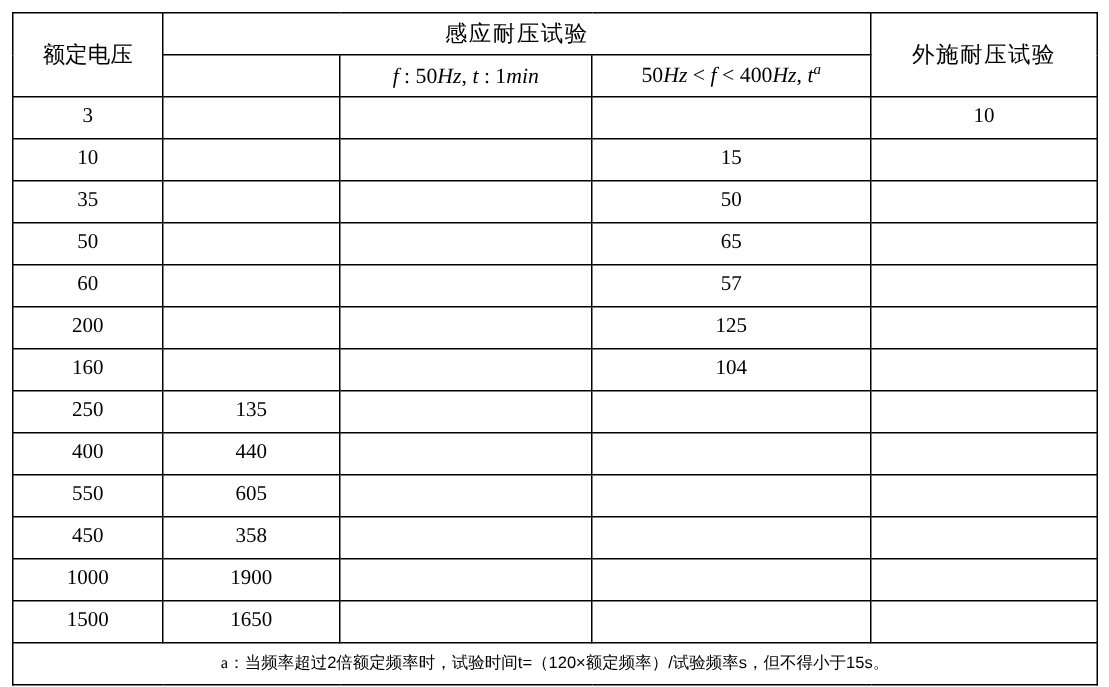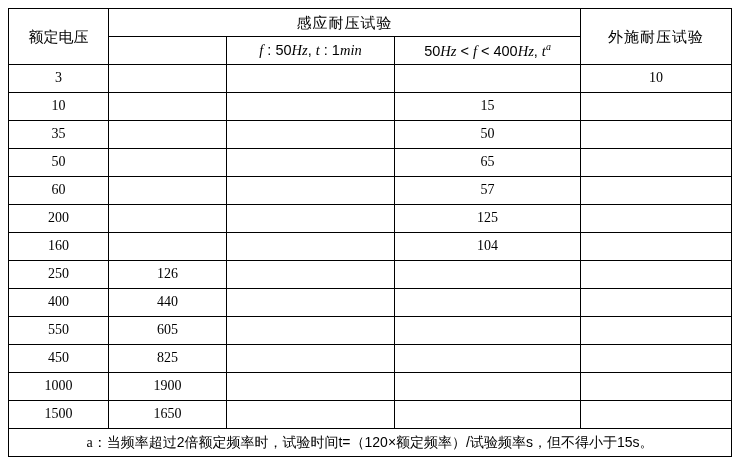--- a/index.html
+++ b/index.html
@@ -45,38 +45,38 @@
   }
   .hdr-sub {
     font-size: 14px;
   }
   .ital {
     font-family: "Liberation Serif", serif;
     font-style: italic;
     font-size: 14.5px;
   }
   .rom {
-    font-family: Liberation Sans, sans-serif;
+    font-family: Liberation Serif, serif;
     font-style: normal;
     font-size: 14.5px;
   }
   .sup {
     font-family: "Liberation Serif", serif;
     font-style: italic;
     font-size: 10px;
     vertical-align: super;
   }
   .num {
     font-family: "Liberation Serif", serif;
     font-size: 14px;
   }
   .note td {
     text-align: left;
     padding: 4px 6px 4px 8px;
-    font-size: 14px;
+    font-size: 11px;
     height: 30px;
   }
   .note-label {
     font-family: "Liberation Serif", serif;
   }
   .col-a { width: 100px; }
   .col-b { width: 118px; }
   .col-c { width: 168px; }
   .col-d { width: 186px; }
   .col-e { width: 151px; }
@@ -154,42 +154,42 @@
       </tr>
       <tr>
         <td class="num">160</td>
         <td class="num"></td>
         <td class="num"></td>
         <td class="num">104</td>
         <td class="num"></td>
       </tr>
       <tr>
         <td class="num">250</td>
-        <td class="num">126</td>
+        <td class="num">135</td>
         <td class="num"></td>
         <td class="num"></td>
         <td class="num"></td>
       </tr>
       <tr>
         <td class="num">400</td>
         <td class="num">440</td>
         <td class="num"></td>
         <td class="num"></td>
         <td class="num"></td>
       </tr>
       <tr>
         <td class="num">550</td>
         <td class="num">605</td>
         <td class="num"></td>
         <td class="num"></td>
         <td class="num"></td>
       </tr>
       <tr>
         <td class="num">450</td>
-        <td class="num">825</td>
+        <td class="num">358</td>
         <td class="num"></td>
         <td class="num"></td>
         <td class="num"></td>
       </tr>
       <tr>
         <td class="num">1000</td>
         <td class="num">1900</td>
         <td class="num"></td>
         <td class="num"></td>
         <td class="num"></td>

